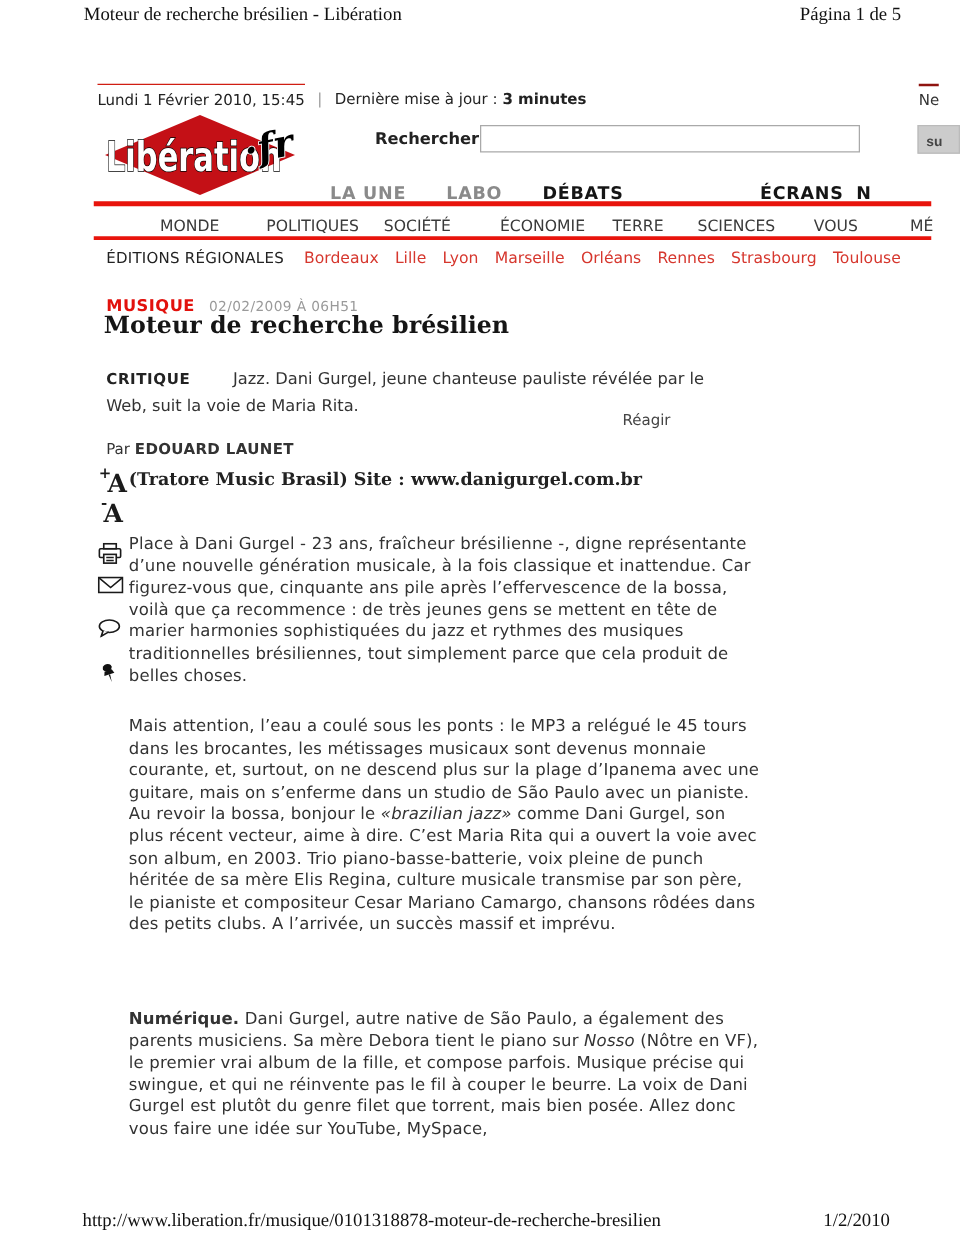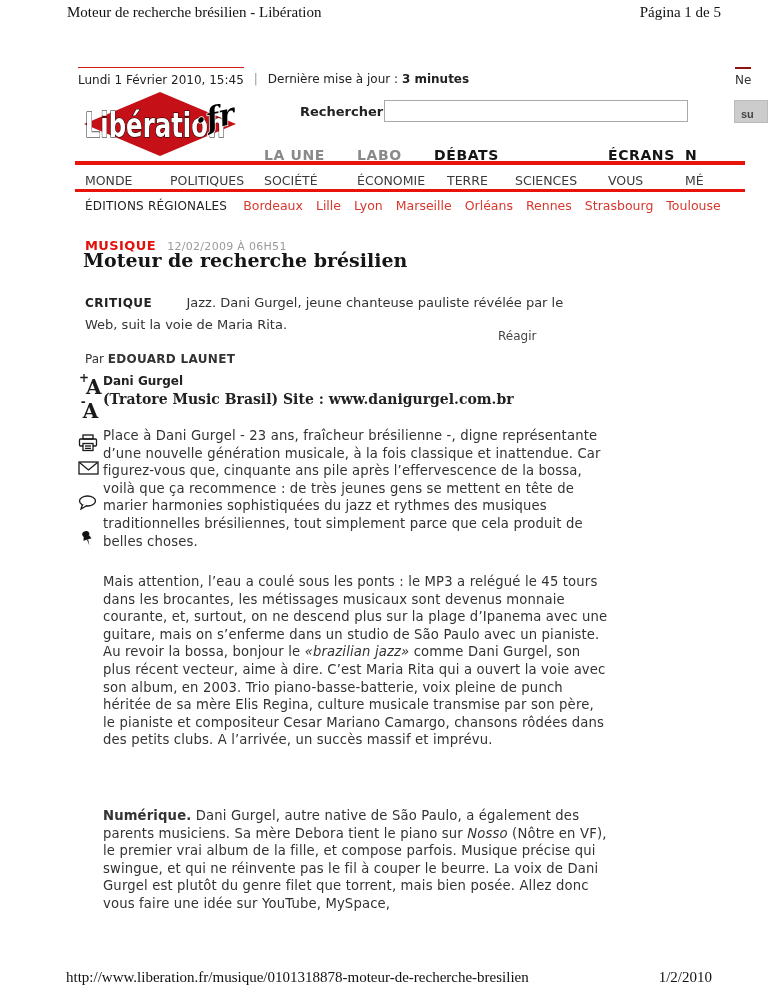--- a/index.html
+++ b/index.html
@@ -32,21 +32,21 @@
     font-size:11px;font-weight:bold;color:#444;text-align:left;padding:4px 0 0 6px;box-sizing:border-box;overflow:hidden;}
 
   
   .nav1{top:147px;left:0;width:676px;height:16px;font-size:14px;font-weight:bold;letter-spacing:.6px;}
   .nav1 span{position:absolute;top:0;cursor:pointer;}
   .nav1 .muted{color:#8a8a8a;}
   .nav1 .dark{color:#151515;}
   .rule-thick{top:161px;left:75px;width:670px;height:4px;background:#e8140c;}
   .nav2{top:170px;left:75px;width:670px;height:19px;border-bottom:3px solid #e8140c;
     font-size:12.5px;color:#3a3a3a;}
-  .nav2 span{position:absolute;top:3px;cursor:pointer;}
+  .nav2 span{position:absolute;top:3px;cursor:pointer;margin-left:43px;}
 
   
   .regional{top:198px;left:85px;font-size:12px;display:flex;align-items:baseline;}
   .regional .lbl{color:#222;letter-spacing:.2px;margin-right:16px;}
   .regional a{color:#d6372e;margin-right:13px;text-decoration:none;font-size:12.5px;cursor:pointer;}
 
   
   .cat-row{top:238px;left:85px;font-size:13px;}
   .cat-row .cat{color:#e2110c;font-weight:bold;letter-spacing:.4px;cursor:pointer;}
   .cat-row .when{color:#9a9a9a;font-size:11px;margin-left:7px;letter-spacing:.3px;}
@@ -133,21 +133,21 @@
   <a>Lyon</a>
   <a>Marseille</a>
   <a>Orléans</a>
   <a>Rennes</a>
   <a>Strasbourg</a>
   <a>Toulouse</a>
 </div>
 
 <div class="abs cat-row">
   <span class="cat">MUSIQUE</span>
-  <span class="when">12/02/2009 À 06H51</span>
+  <span class="when">02/02/2009 À 06H51</span>
 </div>
 <h1 class="abs title" style="margin:0">Moteur de recherche brésilien</h1>
 
 <div class="abs standfirst">
   <span class="kicker">CRITIQUE</span>
   <span>Jazz. Dani Gurgel, jeune chanteuse pauliste révélée par le Web, suit la voie de Maria Rita.</span>
 </div>
 <a class="abs reagir">Réagir</a>
 
 <div class="abs byline">
@@ -186,21 +186,20 @@
   <svg width="18" height="18" viewBox="0 0 18 18">
     <g transform="rotate(-18 9 8)" fill="#111">
       <ellipse cx="9" cy="4" rx="3.6" ry="3"></ellipse>
       <path d="M6 6.3 L12 6.3 L13.2 9.6 L4.8 9.6 Z"></path>
       <path d="M8.4 9.6 L9 16 L9.6 9.6 Z"></path>
     </g>
   </svg>
 </span>
 
 <div class="abs infoblock">
-  <div class="l1">Dani Gurgel</div>
   <div class="l3">(Tratore Music Brasil) Site : www.danigurgel.com.br</div>
 </div>
 
 <p class="abs para p1" style="margin:0">Place à Dani Gurgel - 23 ans, fraîcheur brésilienne -, digne représentante d’une nouvelle génération musicale, à la fois classique et inattendue. Car figurez-vous que, cinquante ans pile après l’effervescence de la bossa, voilà que ça recommence : de très jeunes gens se mettent en tête de marier harmonies sophistiquées du jazz et rythmes des musiques traditionnelles brésiliennes, tout simplement parce que cela produit de belles choses.</p>
 
 <p class="abs para p2" style="margin:0"><span>Mais attention, l’eau a coulé sous les ponts : le MP3 a relégué le 45 tours dans les brocantes, les métissages musicaux sont devenus monnaie courante, et, surtout, on ne descend plus sur la plage d’Ipanema avec une guitare, mais on s’enferme dans un studio de São Paulo avec un pianiste. Au revoir la bossa, bonjour le </span><span class="it">«brazilian jazz»</span><span> comme Dani Gurgel, son plus récent vecteur, aime à dire. C’est Maria Rita qui a ouvert la voie avec son album, en 2003. Trio piano-basse-batterie, voix pleine de punch héritée de sa mère Elis Regina, culture musicale transmise par son père, le pianiste et compositeur Cesar Mariano Camargo, chansons rôdées dans des petits clubs. A l’arrivée, un succès massif et imprévu.</span></p>
 
 <p class="abs para p3" style="margin:0"><span class="lead">Numérique.</span><span> Dani Gurgel, autre native de São Paulo, a également des parents musiciens. Sa mère Debora tient le piano sur </span><span class="it">Nosso</span><span> (Nôtre en VF), le premier vrai album de la fille, et compose parfois. Musique précise qui swingue, et qui ne réinvente pas le fil à couper le beurre. La voix de Dani Gurgel est plutôt du genre filet que torrent, mais bien posée. Allez donc vous faire une idée sur YouTube, MySpace,</span></p>
 
 <div class="abs print-footer">

